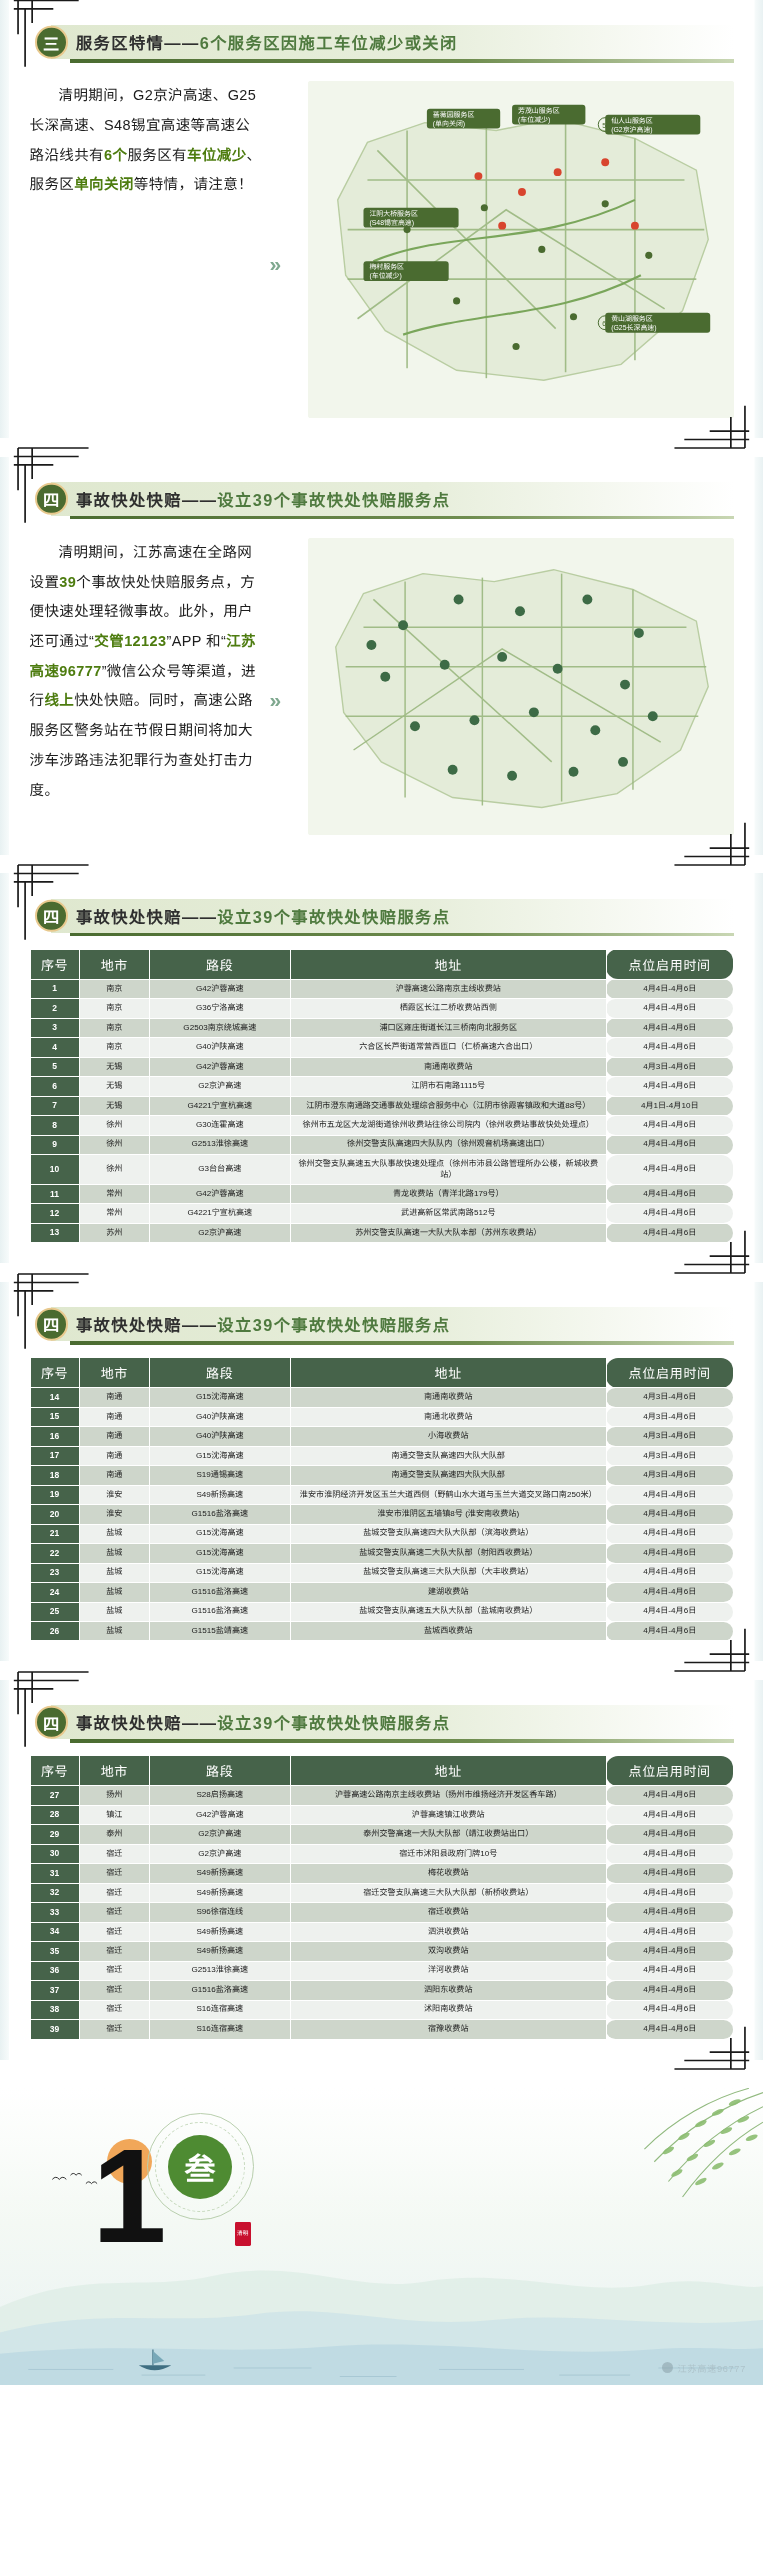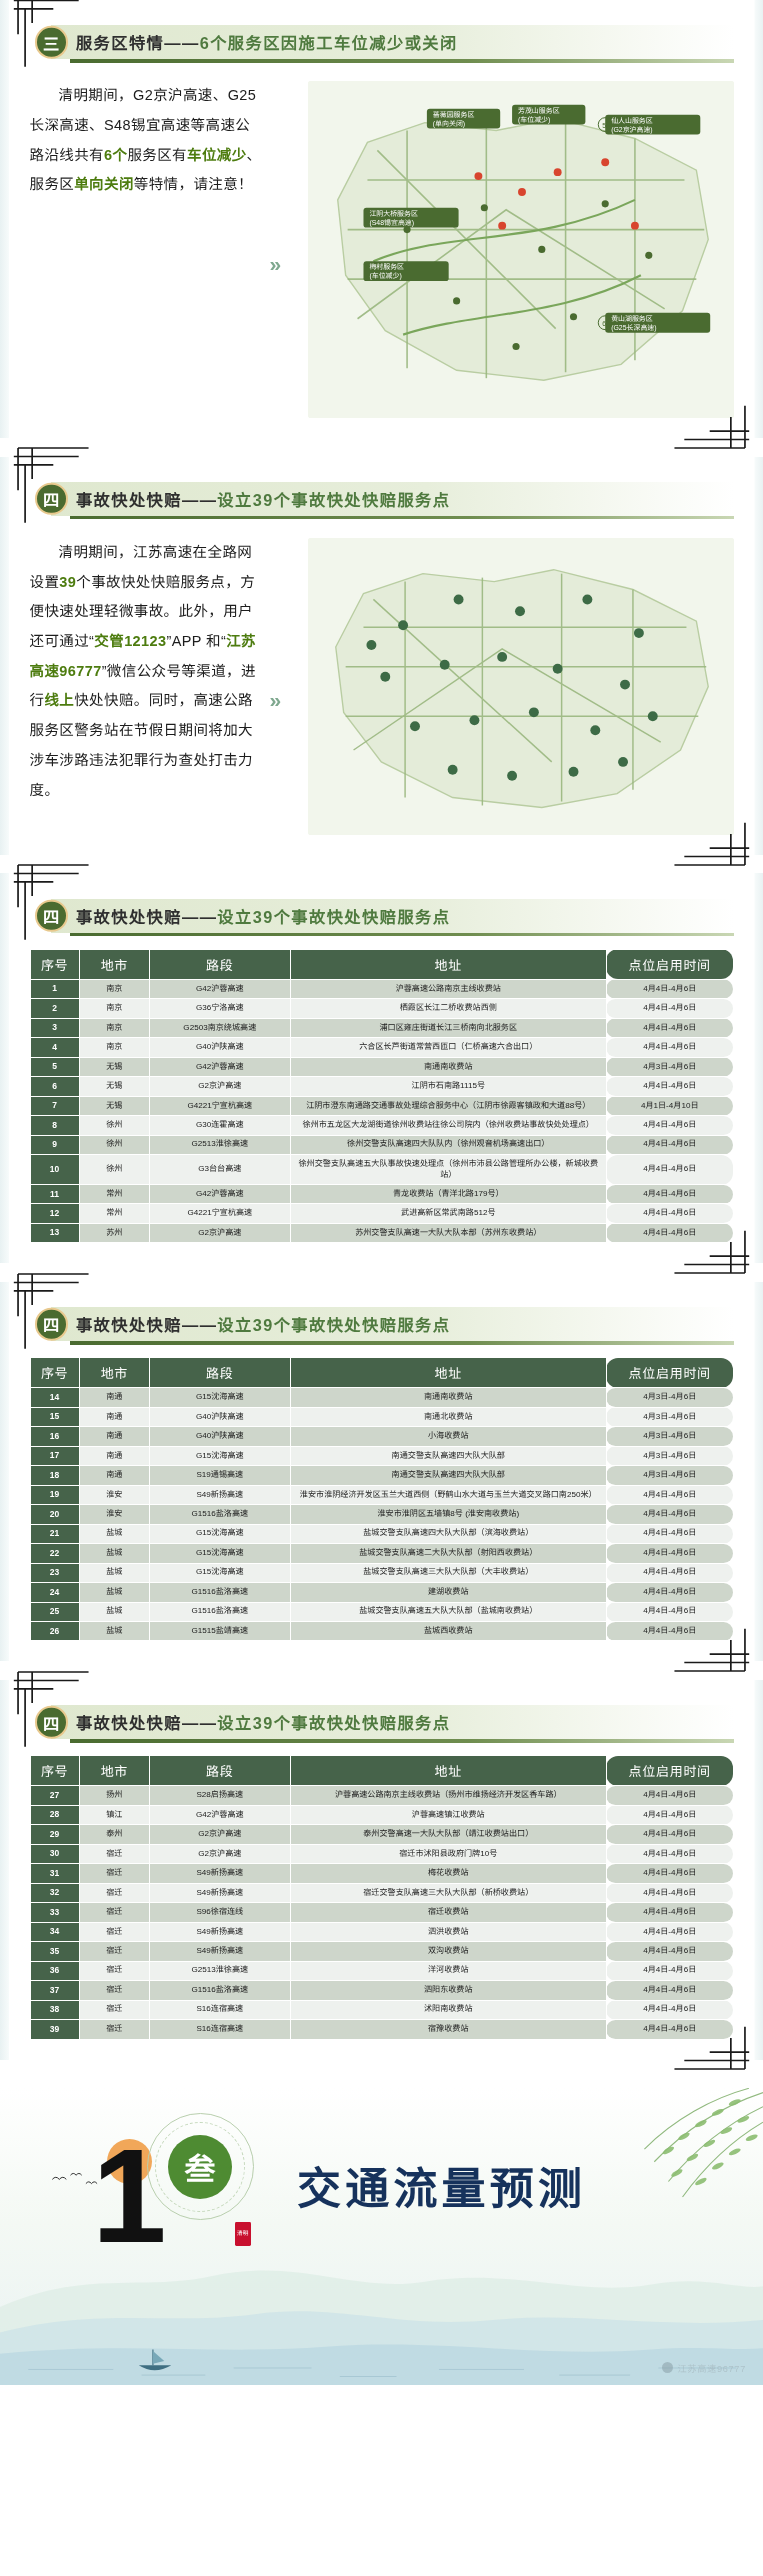--- a/index.html
+++ b/index.html
@@ -812,21 +812,20 @@
       <path d="M52 18 q4 -5 8 0 q4 -5 8 0"></path>
     </g>
   </svg>
 
   <div class="sun"></div>
   <div class="bignum">1</div>
   <div class="ring"></div>
   <div class="ring2"></div>
   <div class="circ-badge">叁</div>
   <div class="seal">清明</div>
-  <div class="htitle">交通流量预测</div>
 
   <svg class="mountain" viewBox="0 0 1080 250" preserveAspectRatio="none">
     <path d="M0 140 C120 86 200 118 300 96 C420 70 500 120 600 104 C720 84 820 126 920 108 C1000 94 1050 118 1080 110 L1080 250 L0 250 Z" fill="#dfeee6" opacity=".8"></path>
     <path d="M0 176 C140 140 240 166 360 150 C480 134 560 172 700 158 C820 146 940 172 1080 158 L1080 250 L0 250 Z" fill="#cfe4e8" opacity=".85"></path>
     <path d="M0 206 C180 188 300 208 460 196 C620 184 760 212 920 200 C990 194 1040 202 1080 198 L1080 250 L0 250 Z" fill="#bed9e2" opacity=".9"></path>
     <g stroke="#9dbfcc" stroke-width="1.2" fill="none" opacity=".8">
       <path d="M40 228 h120"></path>
         <path d="M200 236 h90"></path>
         <path d="M330 226 h110"></path>
       <path d="M480 238 h80"></path>

